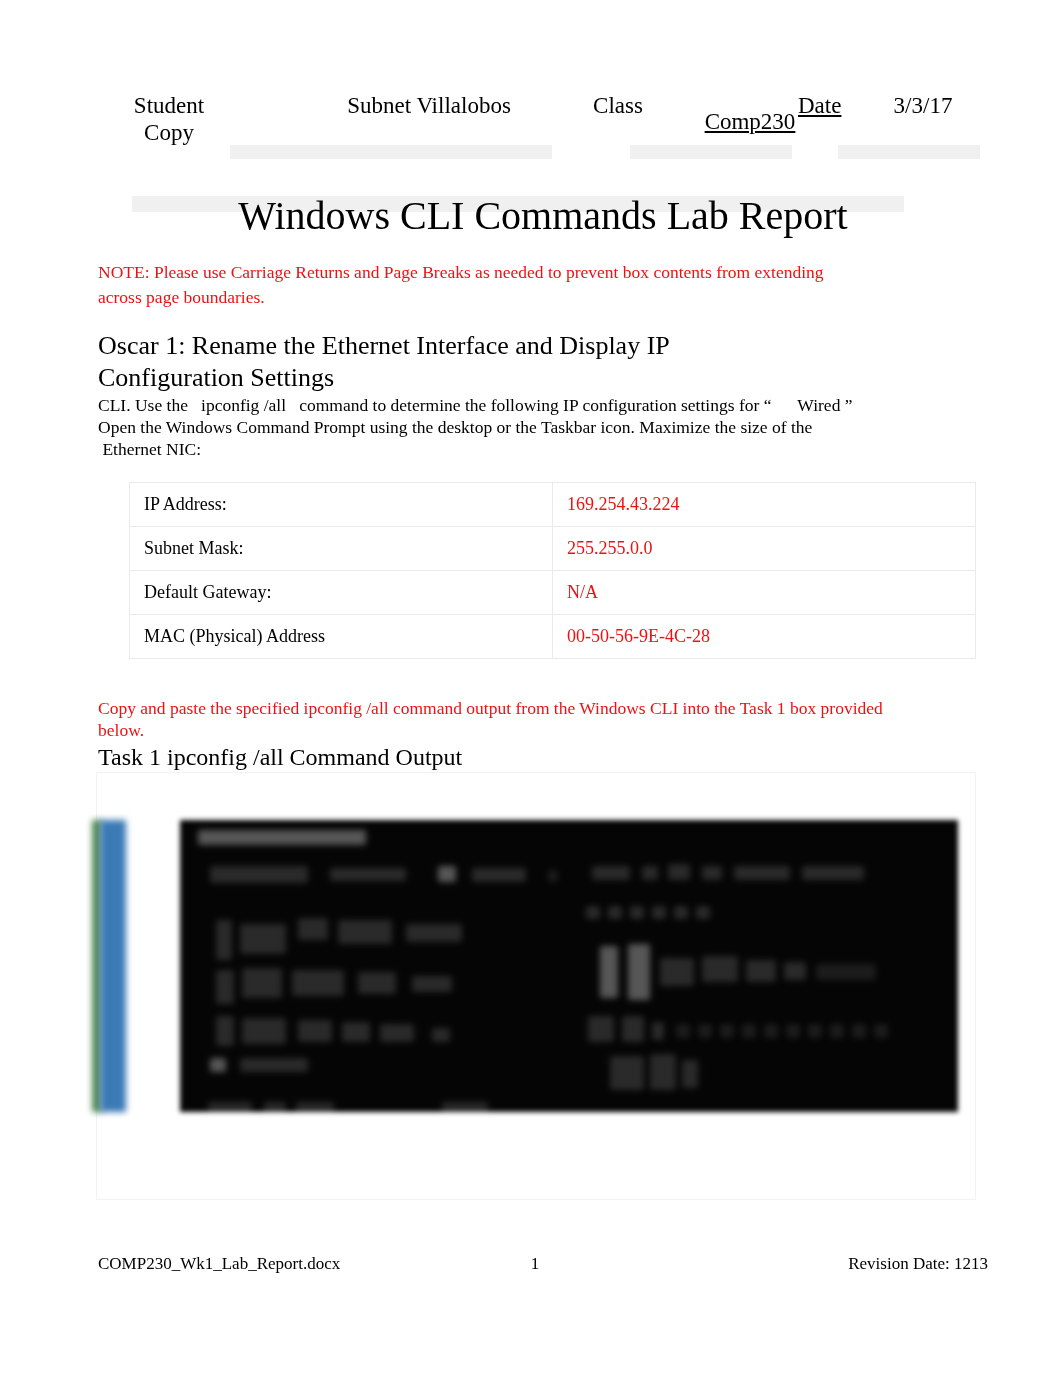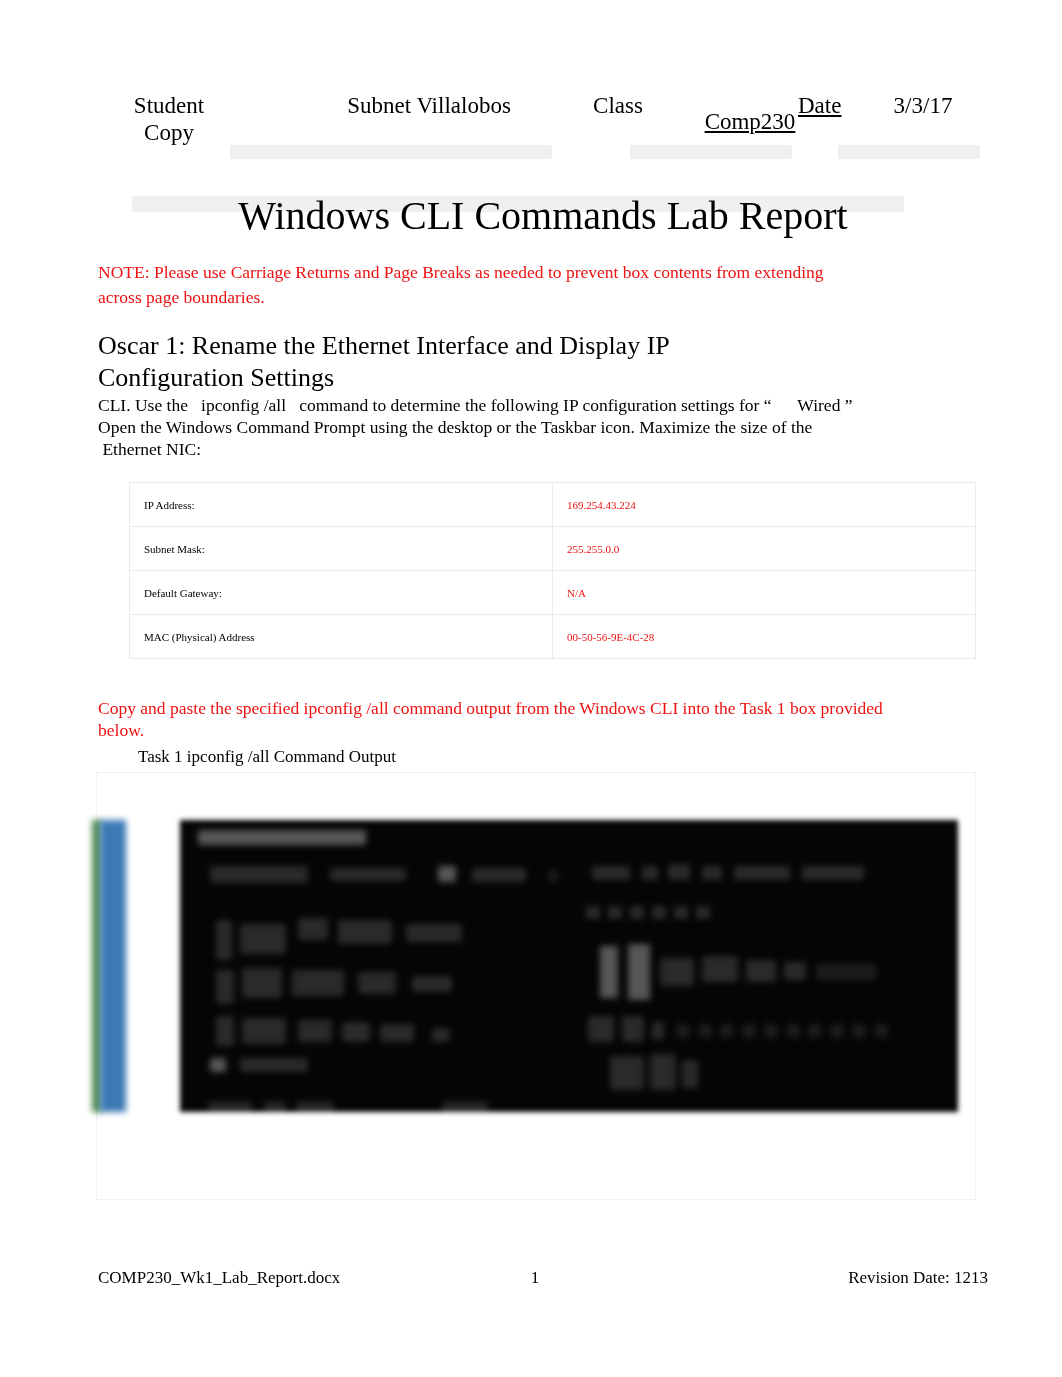--- a/index.html
+++ b/index.html
@@ -144,21 +144,21 @@
     left: 129px;
     top: 482px;
     width: 816px;
     border-collapse: collapse;
     table-layout: fixed;
   }
   .ip-table td {
     border: 1px solid #eaeaea;
     height: 43px;
     padding: 0 0 0 14px;
-    font-size: 11px;
+    font-size: 18px;
     vertical-align: middle;
   }
   .ip-table td.k { width: 408px; color: #000; }
   .ip-table td.v { width: 408px; color: #ee1111; }
 
   
   .instr {
     position: absolute;
     left: 98px;
     top: 679px;
@@ -166,24 +166,23 @@
     font-size: 17.5px;
     line-height: 22px;
     color: #ee1111;
   }
 
   
   .out-caption {
     position: absolute;
     left: 98px;
     top: 746px;
-    font-size: 17px;
+    font-size: 24px;
     line-height: 22px;
     color: #000;
-    margin-left: 40px;
   }
 
   
   .out-box {
     position: absolute;
     left: 96px;
     top: 772px;
     width: 880px;
     height: 428px;
     background: #ffffff;
@@ -234,21 +233,20 @@
   
   .footer {
     position: absolute;
     left: 98px;
     top: 1252px;
     width: 890px;
     height: 24px;
     font-size: 17px;
     line-height: 24px;
     color: #000;
-    margin-top: 14px;
   }
   .ft-left   { position: absolute; left: 0px;   top: 0; }
   .ft-center { position: absolute; left: 392px; top: 0; width: 90px; text-align: center; }
   .ft-right  { position: absolute; left: 640px; top: 0; width: 250px; text-align: right; }
 </style>
 </head>
 <body>
 
 <div class="page">
 

